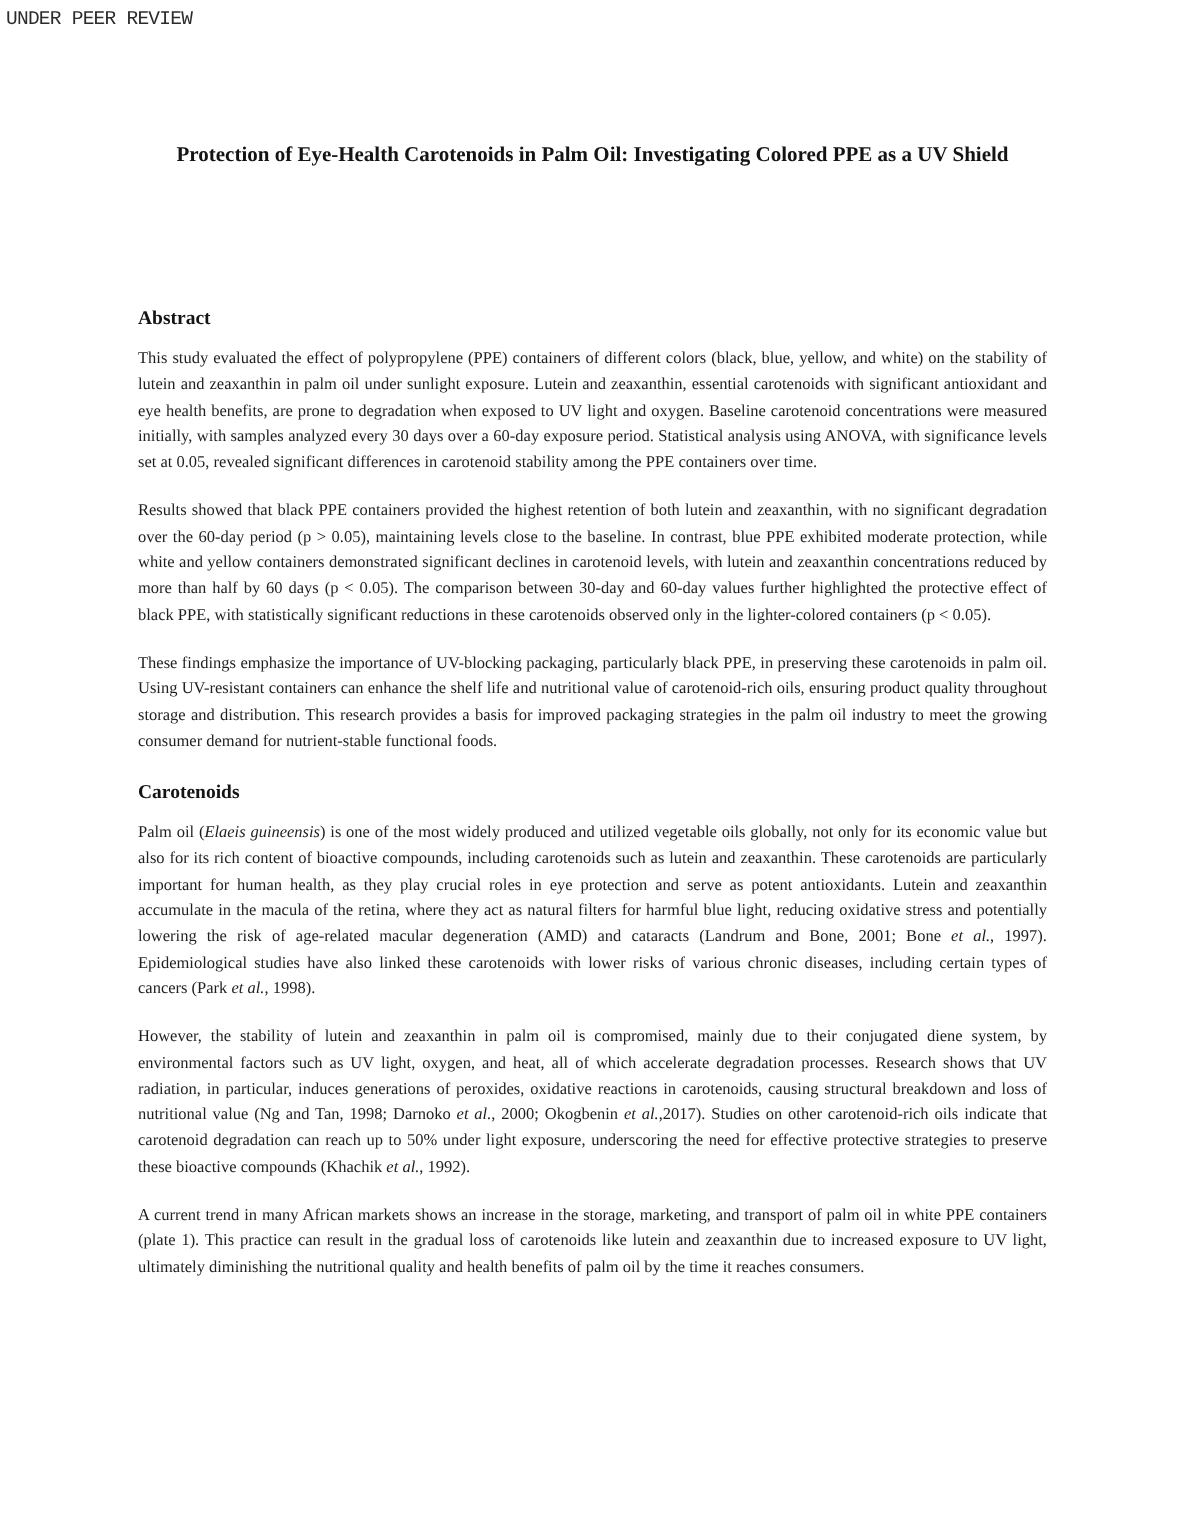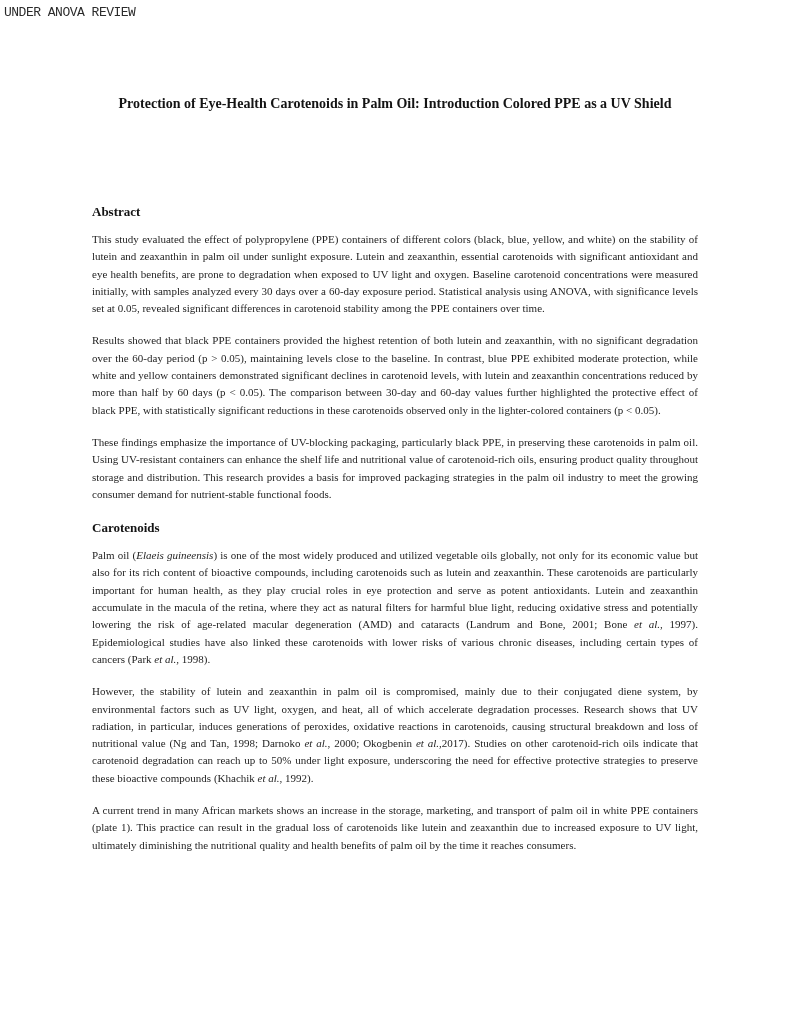--- a/index.html
+++ b/index.html
@@ -58,25 +58,25 @@
     color: #1e1e1e;
   }
   .para + .para { margin-top: 15px; }
   .para i { }
 </style>
 </head>
 <body>
 
 <div class="page">
 
-  <div class="review-banner">UNDER ANOVA REVIEW</div>
+  <div class="review-banner">UNDER PEER REVIEW</div>
 
   <div class="content">
 
-    <h1 class="doc-title">Protection of Eye-Health Carotenoids in Palm Oil: Introduction Colored PPE as a UV Shield</h1>
+    <h1 class="doc-title">Protection of Eye-Health Carotenoids in Palm Oil: Investigating Colored PPE as a UV Shield</h1>
 
     <section>
       <h2 class="section-heading abstract-heading">Abstract</h2>
       <p class="para"><span>This study evaluated the effect of polypropylene (PPE) containers of different colors (black, blue, yellow, and white) on the stability of lutein and zeaxanthin in palm oil under sunlight exposure. Lutein and zeaxanthin, essential carotenoids with significant antioxidant and eye health benefits, are prone to degradation when exposed to UV light and oxygen. Baseline carotenoid concentrations were measured initially, with samples analyzed every 30 days over a 60-day exposure period. Statistical analysis using ANOVA, with significance levels set at 0.05, revealed significant differences in carotenoid stability among the PPE containers over time.</span></p>
       <p class="para"><span>Results showed that black PPE containers provided the highest retention of both lutein and zeaxanthin, with no significant degradation over the 60-day period (p &gt; 0.05), maintaining levels close to the baseline. In contrast, blue PPE exhibited moderate protection, while white and yellow containers demonstrated significant declines in carotenoid levels, with lutein and zeaxanthin concentrations reduced by more than half by 60 days (p &lt; 0.05). The comparison between 30-day and 60-day values further highlighted the protective effect of black PPE, with statistically significant reductions in these carotenoids observed only in the lighter-colored containers (p &lt; 0.05).</span></p>
       <p class="para"><span>These findings emphasize the importance of UV-blocking packaging, particularly black PPE, in preserving these carotenoids in palm oil. Using UV-resistant containers can enhance the shelf life and nutritional value of carotenoid-rich oils, ensuring product quality throughout storage and distribution. This research provides a basis for improved packaging strategies in the palm oil industry to meet the growing consumer demand for nutrient-stable functional foods.</span></p>
     </section>
 
     <section>
       <h2 class="section-heading introduction-heading">Carotenoids</h2>

